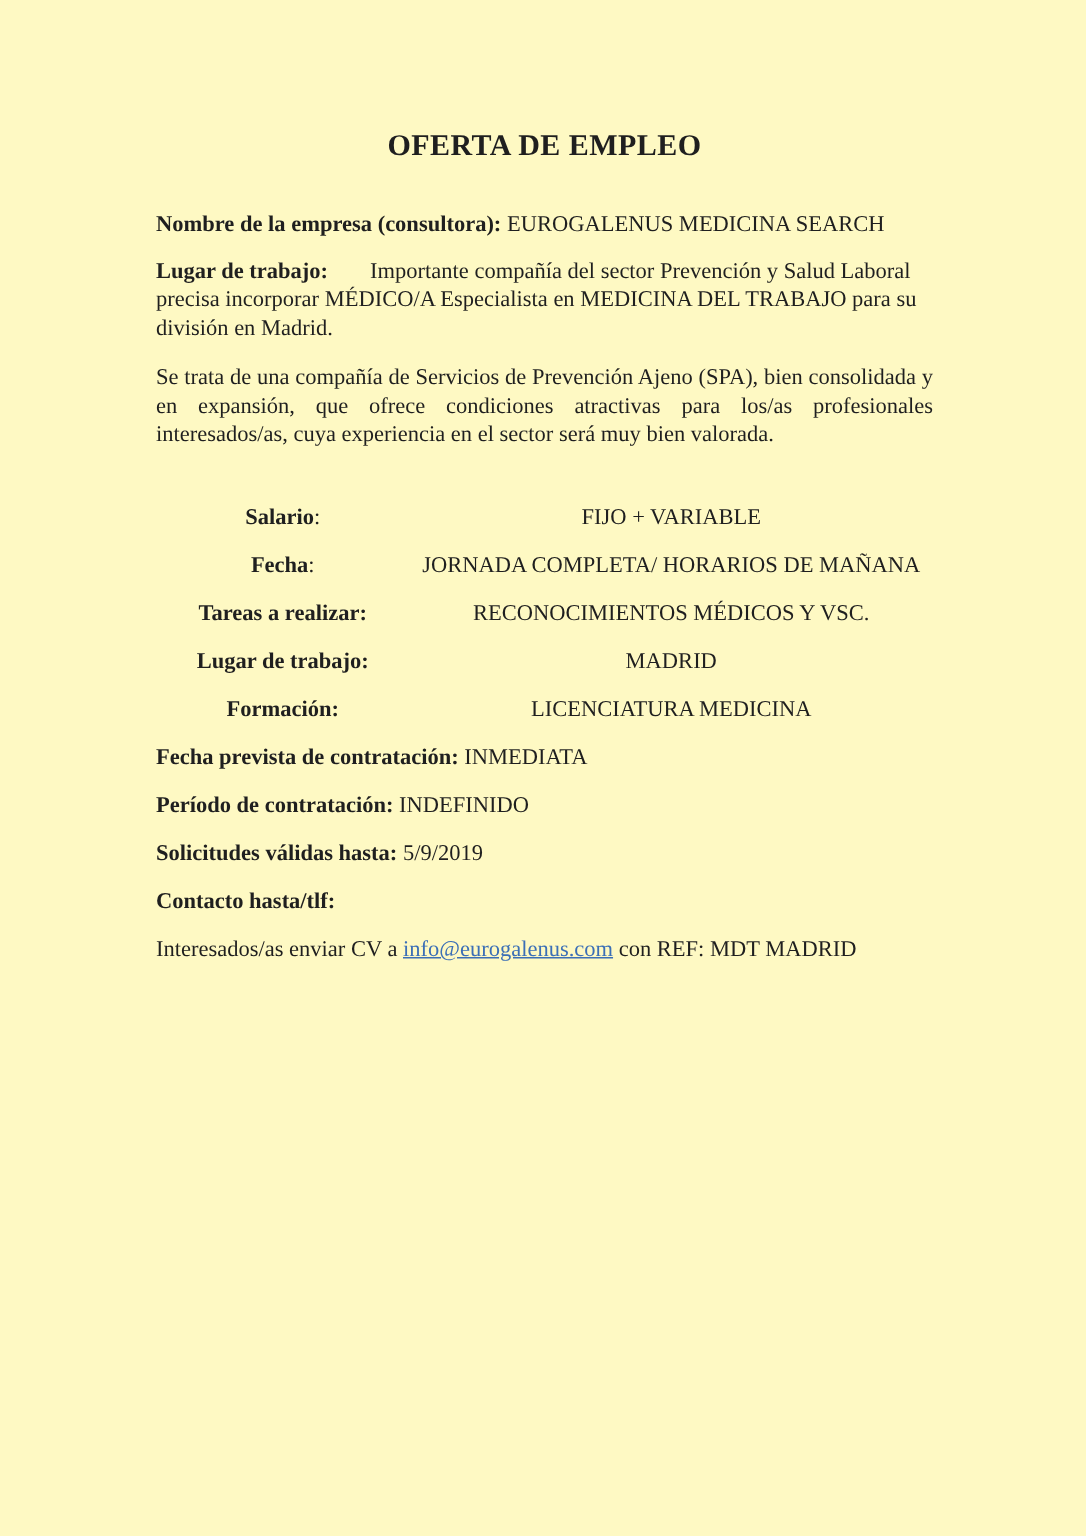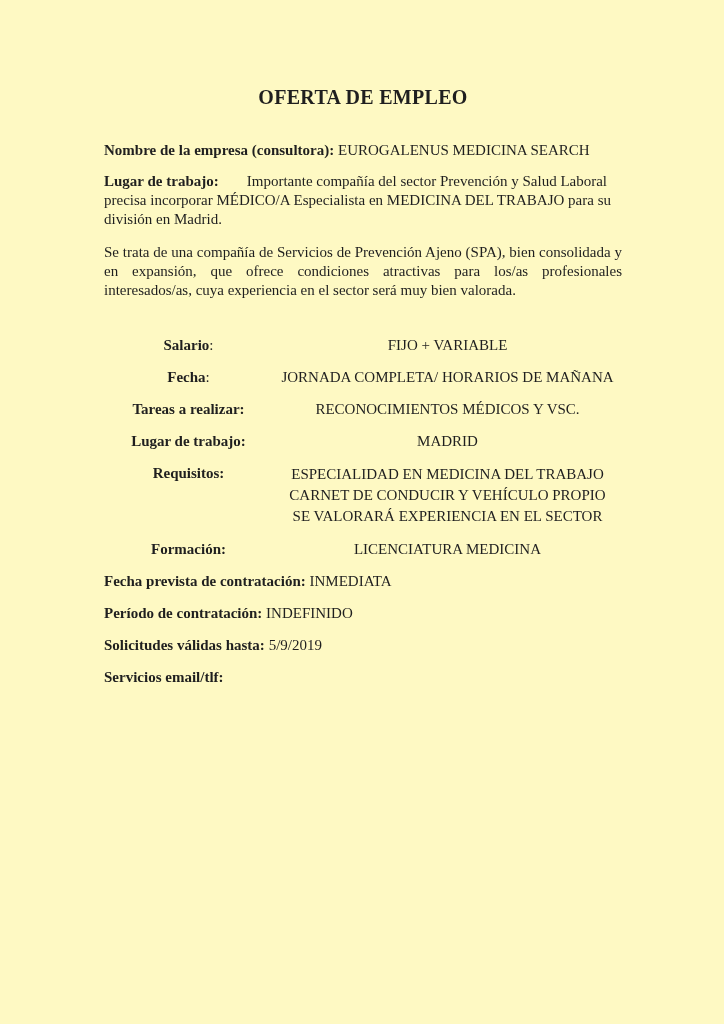--- a/index.html
+++ b/index.html
@@ -99,43 +99,36 @@
     <div class="row">
       <span class="label">Tareas a realizar:</span>
       <span class="value">RECONOCIMIENTOS MÉDICOS Y VSC.</span>
     </div>
 
     <div class="row">
       <span class="label">Lugar de trabajo:</span>
       <span class="value">MADRID</span>
     </div>
 
-    <div class="row">
-      <span class="label">Requisitos:</span>
-      <span class="value value-multi">
-        <span>ESPECIALIDAD EN MEDICINA DEL TRABAJO</span>
-        <span>CARNET DE CONDUCIR Y VEHÍCULO PROPIO</span>
-        <span>SE VALORARÁ EXPERIENCIA EN EL SECTOR</span>
-      </span>
-    </div>
 
     <div class="row">
       <span class="label">Formación:</span>
       <span class="value">LICENCIATURA MEDICINA</span>
     </div>
 
   </div>
 
   <p class="field"><b>Fecha prevista de contratación:</b>
     <span>INMEDIATA</span></p>
 
   <p class="field"><b>Período de contratación:</b>
     <span>INDEFINIDO</span></p>
 
   <p class="field"><b>Solicitudes válidas hasta:</b>
     <span>5/9/2019</span></p>
 
-  <p class="field"><b>Servicios email/tlf:</b>
+  <p class="field"><b>Contacto hasta/tlf:</b>
     <span></span></p>
 
+  <p class="para-contact"><span>Interesados/as enviar CV a </span><a class="link">info@eurogalenus.com</a><span> con REF: MDT MADRID</span></p>
 
 
 </div>
 
 </body></html>

